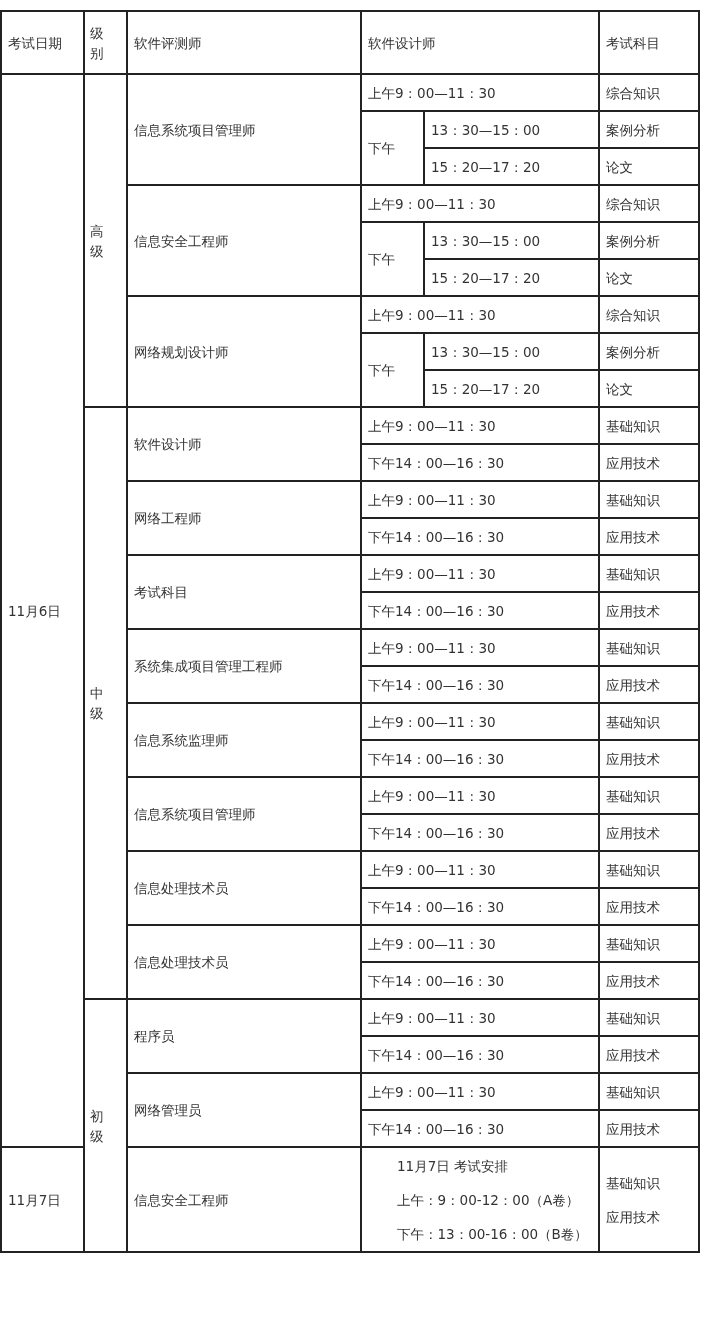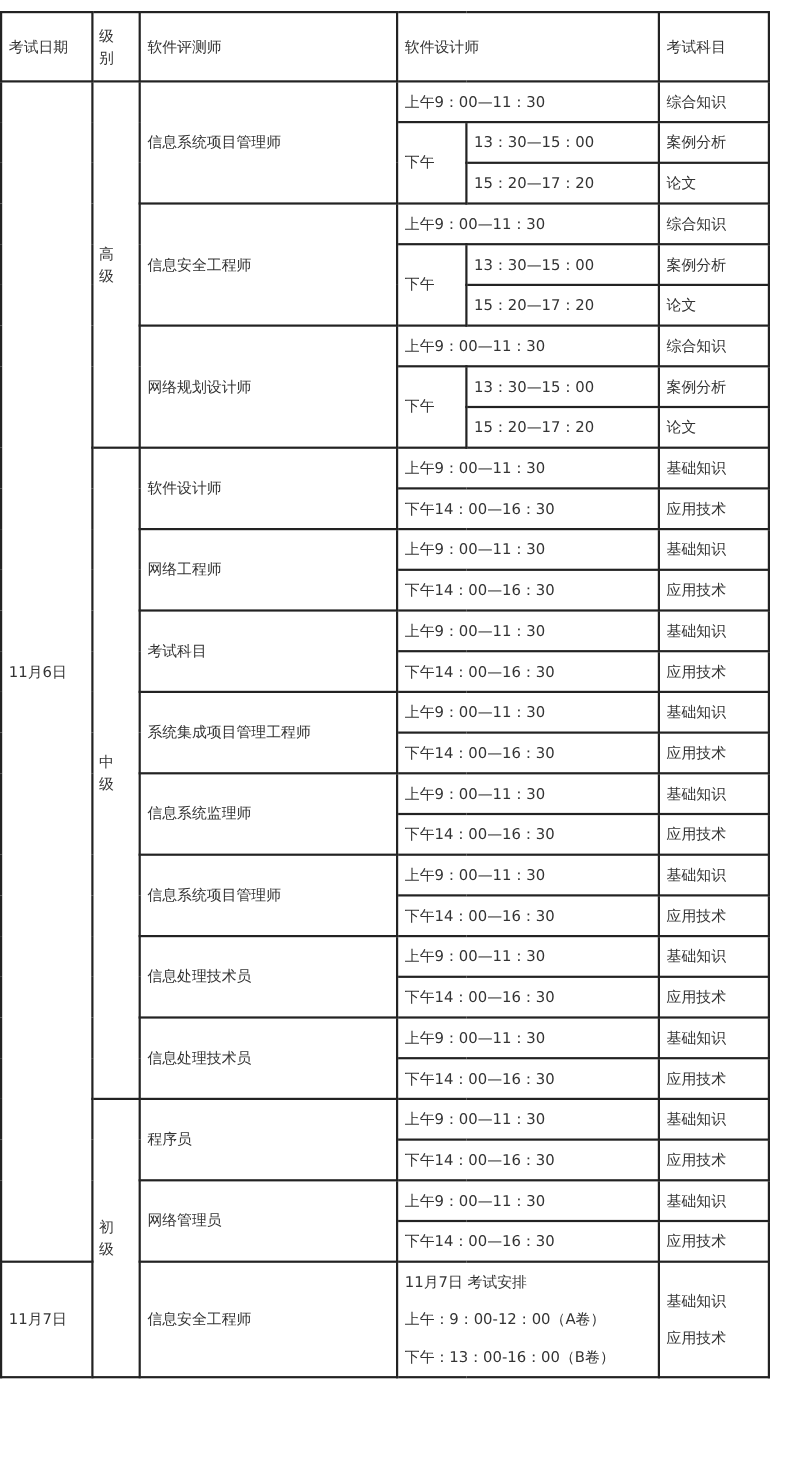--- a/index.html
+++ b/index.html
@@ -7,21 +7,21 @@
          font-family:"DejaVu Sans","Liberation Sans",sans-serif; font-size:13.5px; color:#333333; }
   table { position:absolute; left:0; top:10px; border-collapse:collapse; table-layout:fixed; width:700px; }
   td { border:2px solid #222222; padding:0 6px; vertical-align:middle; line-height:20px; white-space:nowrap; }
   col.c1 { width:83px; } col.c2 { width:43px; } col.c3 { width:234px; }
   col.c4a { width:63px; } col.c4b { width:175px; } col.c5 { width:100px; }
   tr.hdr td { height:61px; }
   tr.r td { height:35px; }
   tr.last td { height:103px; }
   .lvl { padding:0 5px; }
   .stack span { display:block; }
-  .multi span { display:block; line-height:34px; }
+  .multi span { display:block; line-height:34px;margin-left:29px; }
   .subj2 span { display:block; line-height:34px; }
 </style>
 </head>
 <body>
 
 <table>
   <colgroup>
       <col class="c1">
       <col class="c2">
       <col class="c3">

